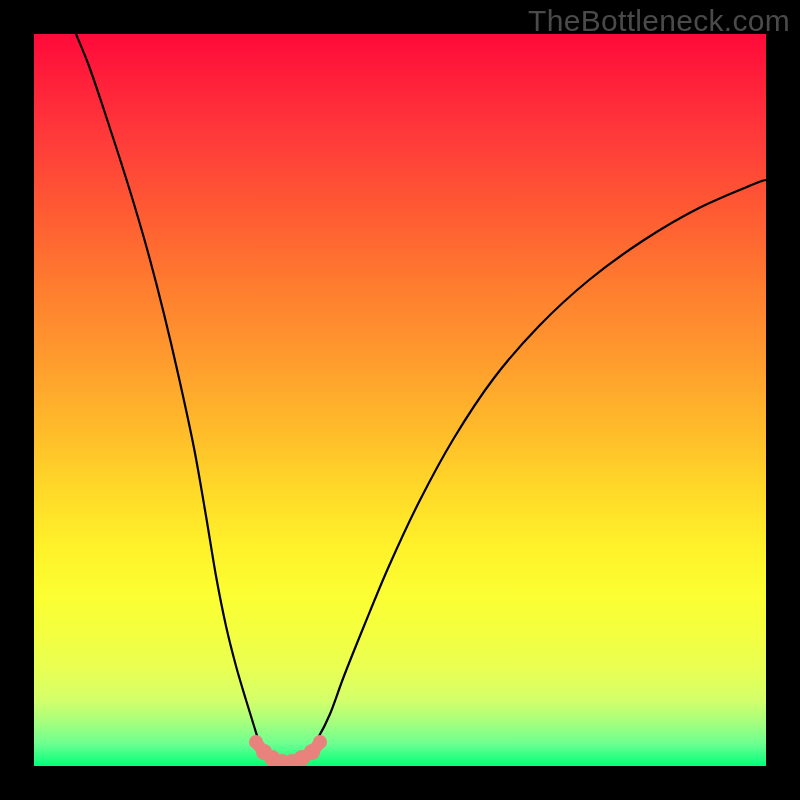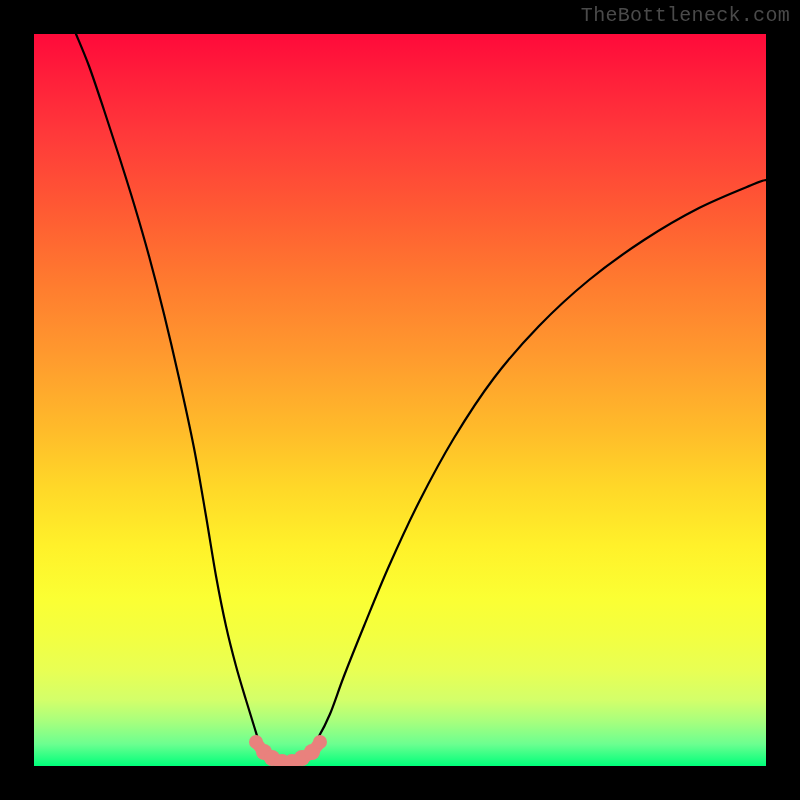--- a/index.html
+++ b/index.html
@@ -44,22 +44,22 @@
       #d3ff6a 91%,
       #a6ff7e 94%,
       #6cff90 97%,
       #00ff7a 100%
     );
   }
   .watermark {
     position: absolute;
     top: 4px;
     right: 10px;
-    font-family: Liberation Mono, monospace;
-    font-size: 20px;
+    font-family: Liberation Sans, sans-serif;
+    font-size: 30px;
     color: #4a4a4a;
     letter-spacing: 0.3px;
   }
   svg {
     position: absolute;
     inset: 0;
   }
 </style>
 </head>
 <body>

